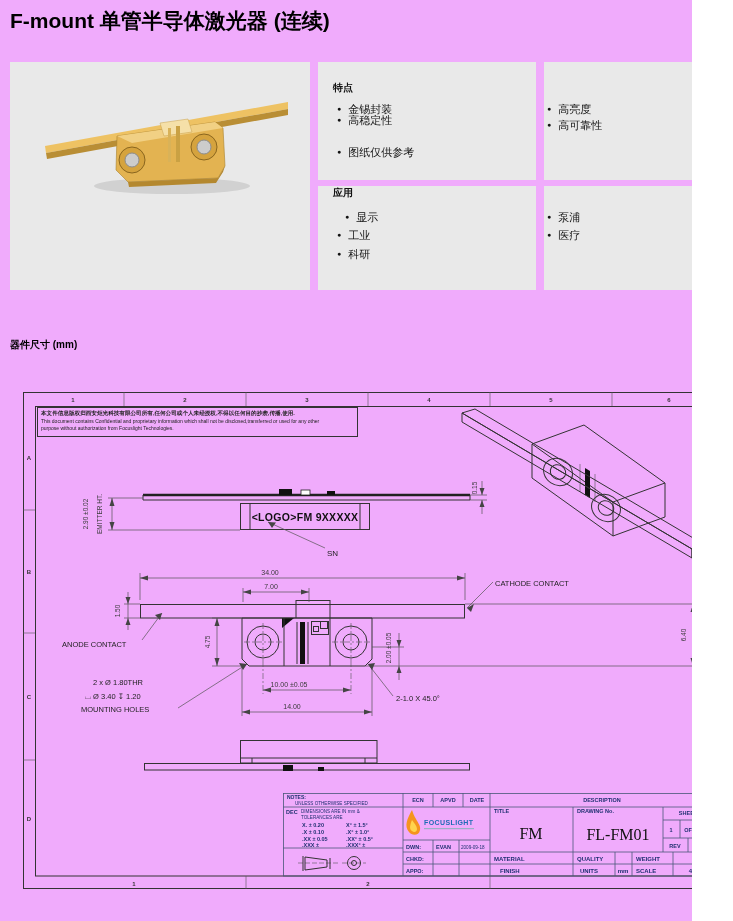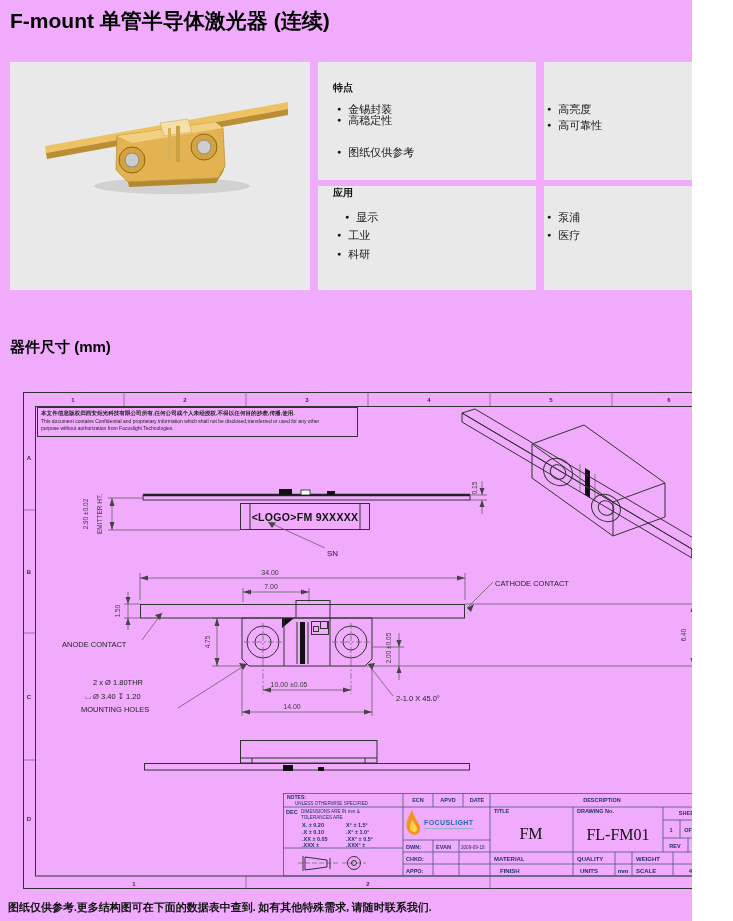--- a/index.html
+++ b/index.html
@@ -1,20 +1,20 @@
 <!DOCTYPE html>
 <html><head>
 <meta charset="utf-8">
 <style>
   html,body{margin:0;padding:0;background:#fff;}
   #page{position:relative;width:692px;height:921px;background:#f0abfc;overflow:hidden;
         font-family:"Liberation Sans","DejaVu Sans",sans-serif;color:#111;}
   .abs{position:absolute;}
   .h1{font-size:21px;font-weight:bold;color:#000;letter-spacing:0;}
-  .h2{font-size:15px;font-weight:bold;color:#000;}
+  .h2{font-size:10px;font-weight:bold;color:#000;}
   .cell{background:#e9e9e9;}
   .feat-h{font-size:10px;font-weight:bold;color:#111;}
   .li{font-size:11px;line-height:12px;color:#111;font-family:"Liberation Serif","DejaVu Serif",serif;white-space:nowrap;}
   .li .dot{font-size:7px;vertical-align:2px;margin-right:7px;}
   .footer{font-size:11px;font-weight:bold;color:#111;font-family:"Liberation Serif","DejaVu Serif",serif;}
   svg{display:block;}
   svg text{font-family:"Liberation Sans","DejaVu Sans",sans-serif;fill:#333;}
   .ln{stroke:#333;stroke-width:1;fill:none;}
   .thin{stroke:#555;stroke-width:0.6;fill:none;}
   .dim{stroke:#555;stroke-width:0.7;fill:none;}
@@ -300,15 +300,14 @@
       <text class="tbt" x="500" y="873" style="font-size:6px">FINISH</text>
       <text class="tbt" x="577" y="861" style="font-size:6px">QUALITY</text>
       <text class="tbt" x="580" y="873" style="font-size:6px">UNITS</text>
       <text class="tbt" x="623" y="873" text-anchor="middle" style="font-size:6px">mm</text>
       <text class="tbt" x="636" y="861" style="font-size:6px">WEIGHT</text>
       <text class="tbt" x="636" y="873" style="font-size:6px">SCALE</text>
       <text class="tbt" x="693" y="873" text-anchor="middle" style="font-size:6px">4:1</text>
     </g>
   </svg>
 
-  <div class="abs footer" style="left:8px;top:900px;">图纸仅供参考.更多结构图可在下面的数据表中查到. 如有其他特殊需求, 请随时联系我们.</div>
 
 </div>
 
 </body></html>

